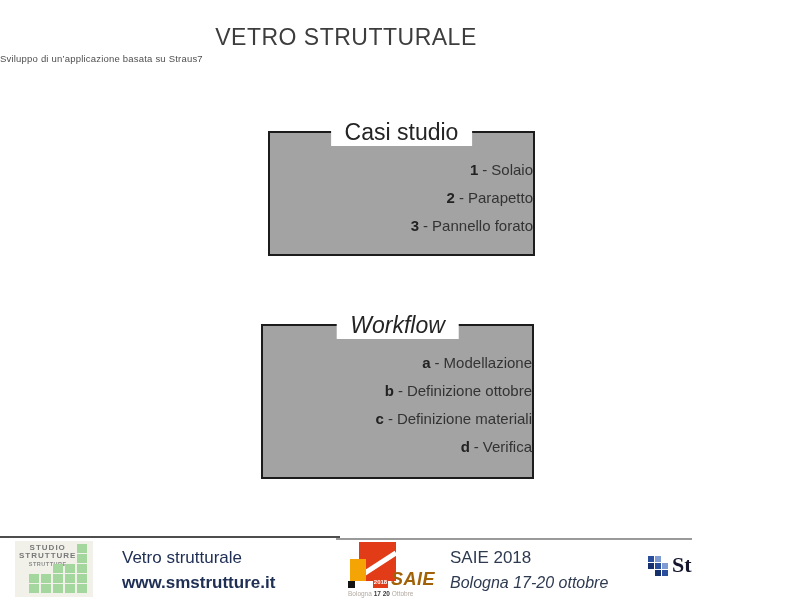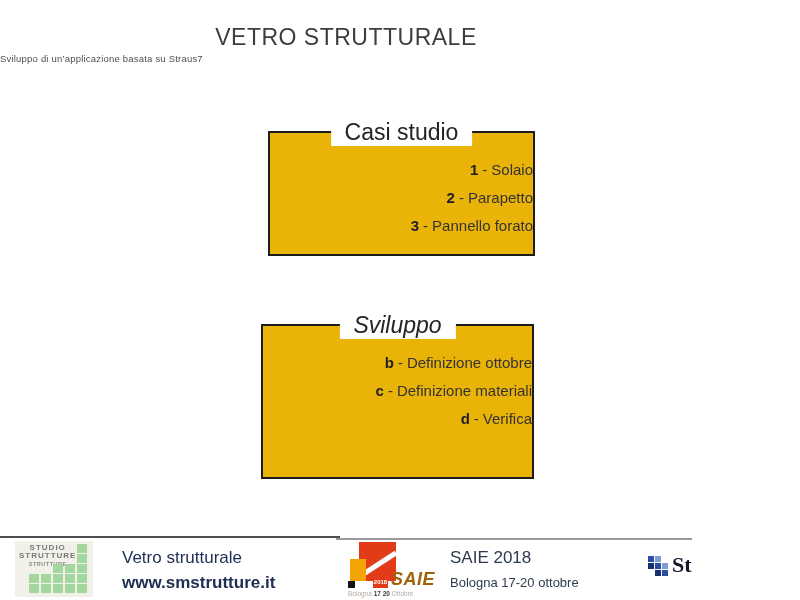--- a/index.html
+++ b/index.html
@@ -11,21 +11,21 @@
   .slide-title{
     position:absolute;top:24px;left:0;width:100%;text-align:center;
     font-size:23px;letter-spacing:.5px;color:#3d3d3d;font-weight:500;
   }
   .slide-subtitle{
     position:absolute;top:53px;left:0;width:100%;text-align:left;
     font-size:9.5px;color:#4f4f4f;letter-spacing:.2px;
   }
   
   .legend-box{
-    position:absolute;border:2px solid #1c1c1c;background:#eab308;
+    position:absolute;border:2px solid #1c1c1c;background:#a3a3a3;
   }
   .legend-box .legend{
     position:absolute;top:-15px;left:50%;transform:translateX(-50%);
     background:#fff;padding:0 14px;white-space:nowrap;
     font-size:23px;color:#242424;font-weight:500;line-height:28px;
   }
   .box-casi{left:268px;top:131px;width:263px;height:121px;}
   .box-workflow{left:261px;top:324px;width:269px;height:151px;}
   .box-workflow .legend{font-style:italic;}
   .item-list{position:absolute;left:0;top:23px;width:100%;}
@@ -55,21 +55,21 @@
   .saie-orange{position:absolute;left:2px;top:17px;width:16px;height:22px;background:#f4a405;}
   .saie-black{position:absolute;left:0;top:39px;width:7px;height:7px;background:#141414;}
   .saie-year{position:absolute;left:25px;top:35px;width:15px;height:11px;background:#e23b18;
     color:#fff;font-size:6px;font-weight:bold;text-align:center;line-height:11px;}
   .saie-word{position:absolute;left:43px;top:27px;font-size:18px;font-weight:bold;color:#a16207;letter-spacing:.5px;font-style:italic;}
   .saie-caption{position:absolute;left:0;top:48px;font-size:6.5px;color:#b3aaa2;white-space:nowrap;}
   .saie-caption .dates{color:#3a3a3a;font-weight:bold;}
 
   .event-text{position:absolute;left:450px;top:545px;color:#2d3a50;}
   .event-name{font-size:17px;line-height:25px;}
-  .event-dates{font-size:13px;line-height:25px;}
+  .event-dates{font-size:16px;line-height:25px;font-style:italic;}
 
   .straus-logo{position:absolute;left:648px;top:552px;height:40px;display:flex;align-items:flex-start;}
   .straus-icon{position:relative;width:22px;height:22px;margin-right:2px;margin-top:4px;}
   .st-cell{position:absolute;width:6px;height:6px;}
   .straus-word{font-family:"Liberation Serif",serif;font-size:22px;font-weight:600;color:#15152e;}
   .reg{font-size:9px;vertical-align:12px;color:#15152e;}
   .violin{margin-left:2px;margin-top:6px;}
 </style>
 </head>
 <body>
@@ -88,22 +88,25 @@
       <div class="item-row">
         <span class="marker">2</span><span class="sep">-</span><span>Parapetto</span>
       </div>
       <div class="item-row">
         <span class="marker">3</span><span class="sep">-</span><span>Pannello forato</span>
       </div>
     </div>
   </div>
 
   <div class="legend-box box-workflow">
-    <div class="legend">Sviluppo</div>
+    <div class="legend">Workflow</div>
     <div class="item-list">
+      <div class="item-row">
+        <span class="marker">a</span><span class="sep">-</span><span>Modellazione</span>
+      </div>
       <div class="item-row">
         <span class="marker">b</span><span class="sep">-</span><span>Definizione ottobre</span>
       </div>
       <div class="item-row">
         <span class="marker">c</span><span class="sep">-</span><span>Definizione materiali</span>
       </div>
       <div class="item-row">
         <span class="marker">d</span><span class="sep">-</span><span>Verifica</span>
       </div>
     </div>

